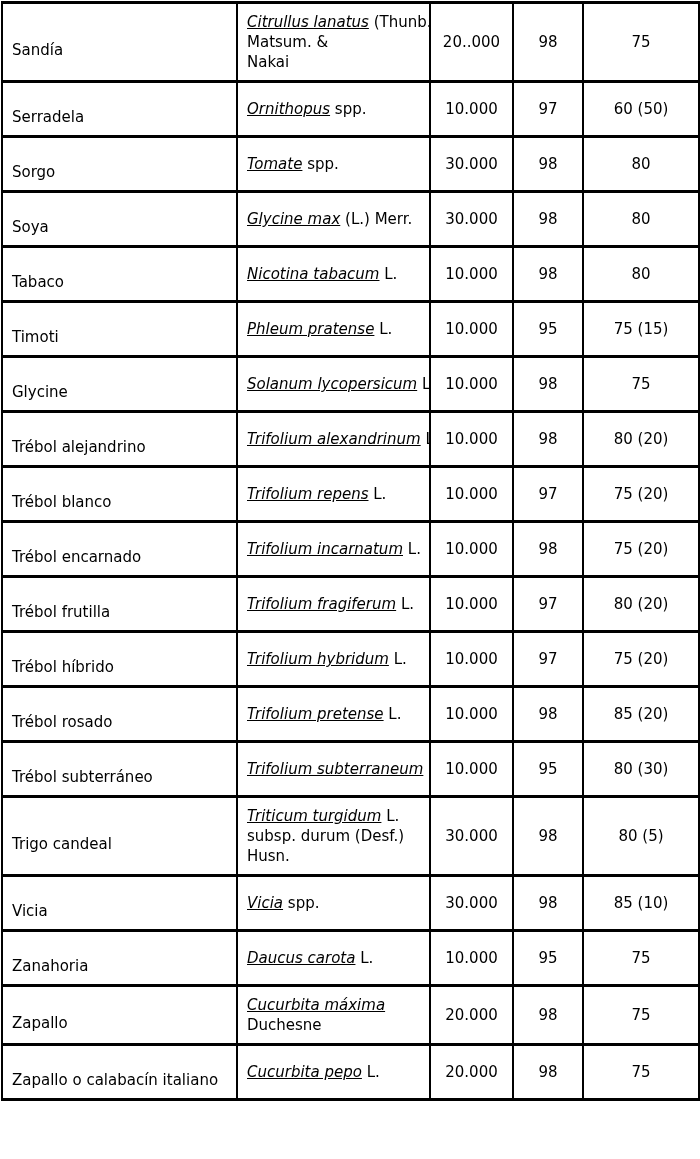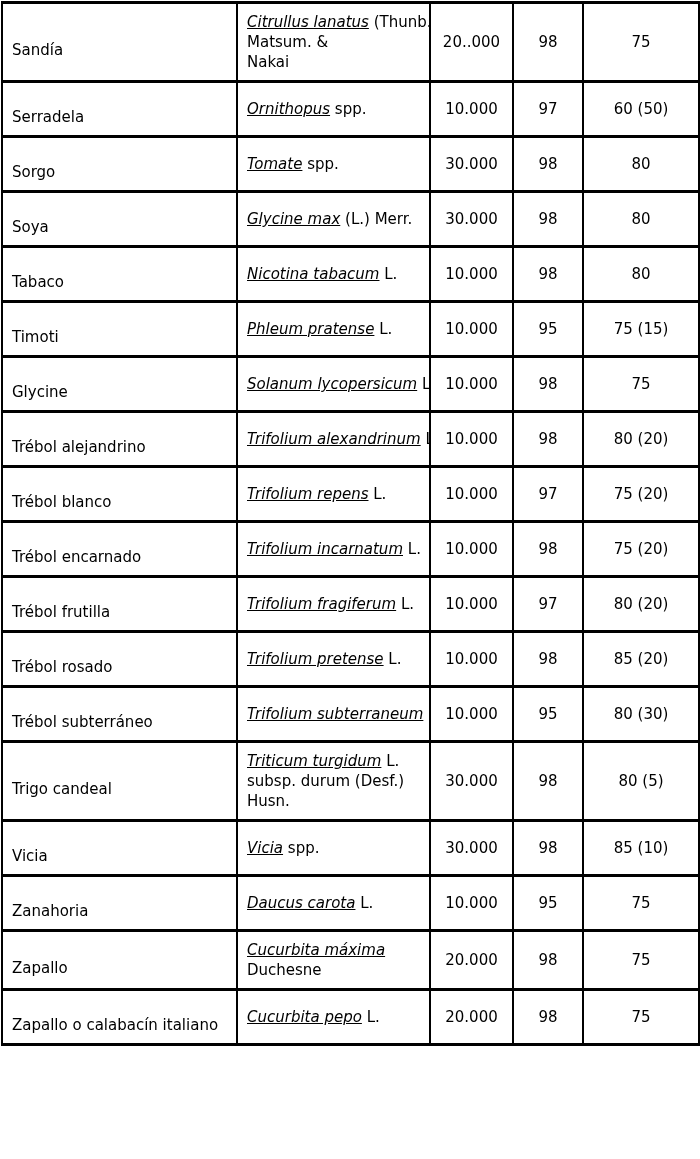--- a/index.html
+++ b/index.html
@@ -155,20 +155,29 @@
       <tr>
         <td class="c-name">Trébol frutilla</td>
         <td class="c-species">
           <div class="sp-line"><span class="it">Trifolium fragiferum</span><span> L.</span></div>
         </td>
         <td class="c-val">10.000</td>
         <td class="c-val">97</td>
         <td class="c-val">80 (20)</td>
       </tr>
       <tr>
+        <td class="c-name">Trébol híbrido</td>
+        <td class="c-species">
+          <div class="sp-line"><span class="it">Trifolium hybridum</span><span> L.</span></div>
+        </td>
+        <td class="c-val">10.000</td>
+        <td class="c-val">97</td>
+        <td class="c-val">75 (20)</td>
+      </tr>
+      <tr>
         <td class="c-name">Trébol rosado</td>
         <td class="c-species">
           <div class="sp-line"><span class="it">Trifolium pretense</span><span> L.</span></div>
         </td>
         <td class="c-val">10.000</td>
         <td class="c-val">98</td>
         <td class="c-val">85 (20)</td>
       </tr>
       <tr>
         <td class="c-name">Trébol subterráneo</td>

